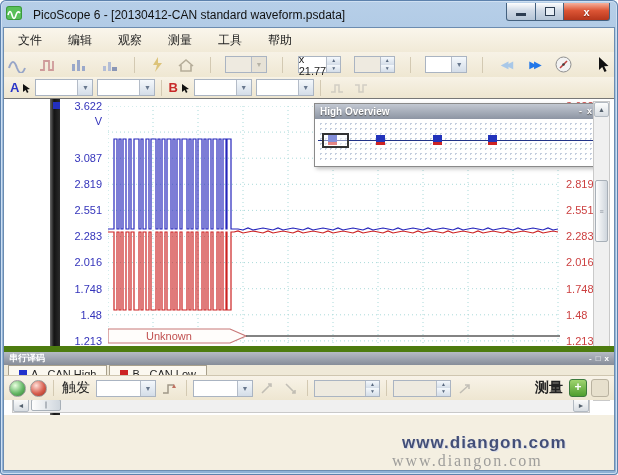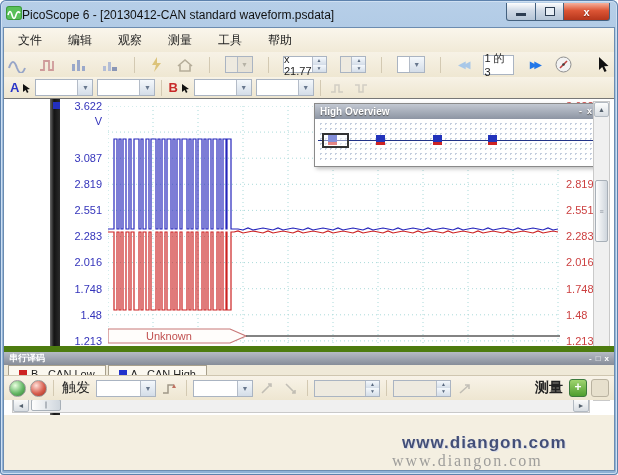--- a/index.html
+++ b/index.html
@@ -4,21 +4,21 @@
 <style>
   html,body{margin:0;padding:0;background:#fff;font-family:"Liberation Sans",sans-serif;}
   #stage{position:relative;width:618px;height:475px;overflow:hidden;background:#fff;}
   
   .win-frame{position:absolute;inset:0;border-radius:6px 6px 4px 4px;
     background:linear-gradient(#b7cfe8,#9dbcdd 30%,#8fb1d6);
     box-shadow:inset 0 0 0 1px #5d82ad, inset 0 0 0 2px #cfe0f2;}
   .client{position:absolute;left:3px;right:3px;top:27px;bottom:4px;background:#f4efe1;
     border:1px solid #6c8cb0;box-sizing:border-box;}
   
-  .titlebar{position:absolute;left:6px;top:5px;right:130px;height:20px;display:flex;align-items:center;gap:0;}
+  .titlebar{position:absolute;left:6px;top:5px;right:130px;height:20px;display:flex;align-items:center;gap:11px;}
   .title-text{font-size:12px;color:#111;white-space:nowrap;overflow:hidden;}
   .winbtns{position:absolute;top:3px;right:8px;display:flex;}
   .wbtn{height:17px;border:1px solid #44617f;border-top:none;display:flex;align-items:center;justify-content:center;
     font-size:10px;color:#333;background:linear-gradient(#fdfdfd,#cfd9e6 45%,#b4c4d6);}
   .wbtn.min{width:28px;border-radius:0 0 0 3px;}
   .wbtn.res{width:27px;border-left:none;border-right:none;}
   .wbtn.close{width:45px;border-radius:0 0 3px 0;background:linear-gradient(#f7b09b,#dc5535 45%,#b5361c);
     color:#fff;font-weight:bold;font-size:11px;text-shadow:0 1px 1px #7d2412;}
   .minus-glyph{display:inline-block;width:10px;height:3px;background:#2d3d52;margin-top:6px;}
   .restore-glyph{display:inline-block;width:8px;height:7px;border:1.5px solid #2d3d52;background:#e8eef5;}
@@ -194,21 +194,20 @@
             <div>▲</div>
             <div>▼</div>
           </span>
       </div>
       <span class="tb-sep"></span>
       <div class="dd" style="width:66px">
           <span class="dd-arrow">▼</span>
         </div>
       <span class="tb-sep"></span>
       <span class="dbl-arrow" style="color:#a9c8e8">◀◀</span>
-      <div class="pagebox">1 的 3</div>
       <span class="dbl-arrow" style="color:#2277e8">▶▶</span>
       <span class="tb-icon">
         <svg width="17" height="17">
             <circle cx="8.5" cy="8.5" r="7.5" fill="#f2f2f2" stroke="#909090"></circle>
             <line x1="5" y1="12" x2="12" y2="5" stroke="#c04040" stroke-width="1.6"></line>
             <circle cx="8.5" cy="8.5" r="1.3" fill="#404040"></circle>
           </svg>
       </span>
       <span style="flex:1"></span>
       <span class="tb-icon">
@@ -376,26 +375,26 @@
       <div class="sp-title">
         <span>串行译码</span>
         <span class="sp-btns">
           <span>-</span>
           <span>□</span>
           <span>x</span>
         </span>
       </div>
       <div class="sp-tabs">
         <div class="sp-tab">
+          <span class="csq" style="background:#2233cc"></span>
+          <span>A - CAN High</span>
+        </div>
+        <div class="sp-tab">
           <span class="csq" style="background:#cc2222"></span>
           <span>B - CAN Low</span>
-        </div>
-        <div class="sp-tab">
-          <span class="csq" style="background:#2233cc"></span>
-          <span>A - CAN High</span>
         </div>
       </div>
     </div>
 
     <div class="bottombar">
       <div class="circle-btn go"></div>
       <div class="circle-btn stop"></div>
       <span class="tb-sep"></span>
       <span class="bb-label">触发</span>
       <div class="dd" style="width:60px">

